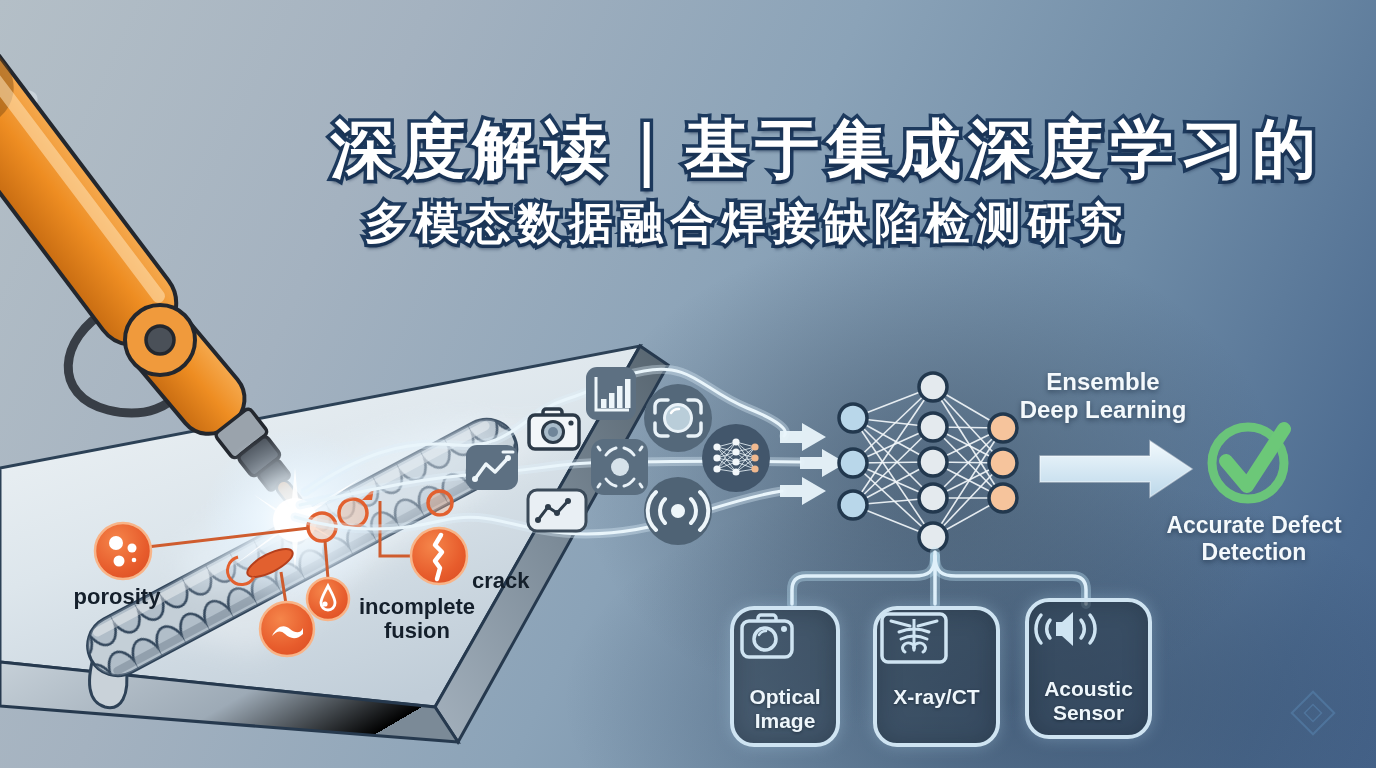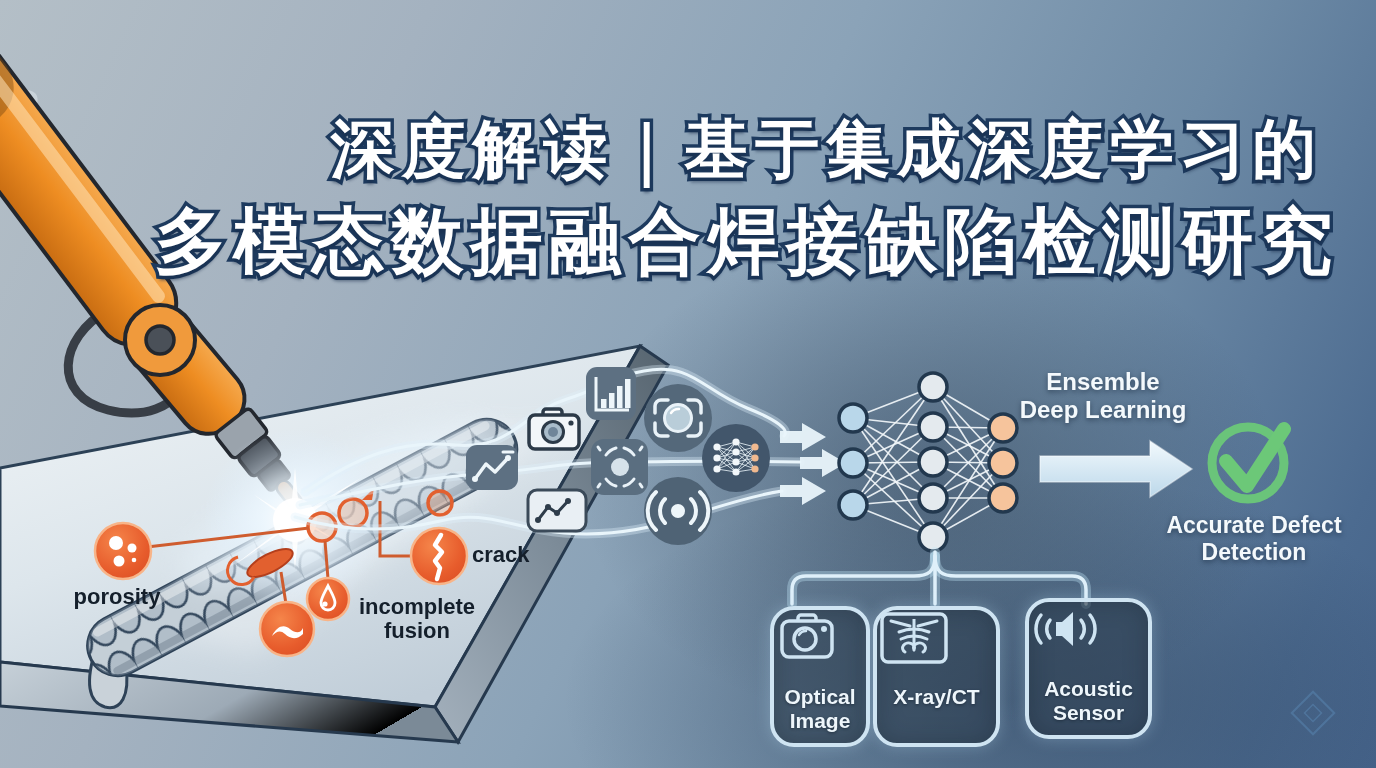--- a/index.html
+++ b/index.html
@@ -13,34 +13,34 @@
   }
   svg{position:absolute;left:0;top:0;}
   .txt{position:absolute;white-space:nowrap;}
   .title-line{
     font-weight:bold;color:#ffffff;
     -webkit-text-stroke:7px #1d3a5e;paint-order:stroke fill;
     text-shadow:0 5px 3px rgba(22,42,72,.45);
     letter-spacing:7px;transform:translateX(-50%);
   }
   #title1{left:779px;top:106px;font-size:64px;margin-left:48px;}
-  #title2{left:747px;top:194px;font-size:72px;}
+  #title2{left:747px;top:194px;font-size:44px;}
   .defect-label{font-weight:bold;color:#141f2b;font-size:22px;line-height:24px;}
   .center-x{transform:translateX(-50%);text-align:center;}
   .white-label{font-weight:bold;color:#f4f9fc;text-shadow:0 2px 5px rgba(18,34,54,.55);}
   #ensemble{left:1103px;top:368px;font-size:24px;line-height:28px;}
   #result{left:1254px;top:512px;font-size:23px;line-height:27px;}
   .modal-box{
     position:absolute;box-sizing:border-box;height:141px;
     border:4px solid #cfe4f2;border-radius:24px;
     background:rgba(42,58,74,.55);
     box-shadow:0 0 16px rgba(185,222,244,.3), inset 0 0 24px rgba(15,25,36,.3);
     display:flex;flex-direction:column;align-items:center;padding-top:12px;
   }
-  #box-optical{left:770px;top:606px;width:100px;}
+  #box-optical{left:730px;top:606px;width:110px;}
   #box-xray{left:873px;top:606px;width:127px;}
   #box-acoustic{left:1025px;top:598px;width:127px;}
   .modal-label{color:#eef6fb;font-weight:bold;font-size:21px;line-height:24px;text-align:center;margin-top:5px;text-shadow:0 1px 3px rgba(10,20,30,.5);}
   .modal-box .icon-wrap{height:58px;display:flex;align-items:center;justify-content:center;}
 </style>
 </head>
 <body>
 
 <div class="stage">
 
@@ -374,21 +374,21 @@
     <g transform="translate(1313,713) rotate(45)" opacity="0.28" stroke="#6ba6d8" fill="none">
       <rect x="-15" y="-15" width="30" height="30" stroke-width="2"></rect>
       <rect x="-6" y="-6" width="12" height="12" stroke-width="1.5"></rect>
     </g>
   </svg>
 
   <div class="txt title-line" id="title1">深度解读｜基于集成深度学习的</div>
   <div class="txt title-line" id="title2">多模态数据融合焊接缺陷检测研究</div>
 
   <div class="txt defect-label center-x" style="left:117px;top:585px;">porosity</div>
-  <div class="txt defect-label" style="left:472px;top:543px;">crack</div>
+  <div class="txt defect-label" style="left:472px;top:569px;">crack</div>
   <div class="txt defect-label center-x" style="left:417px;top:595px;">
     <div>incomplete</div>
     <div>fusion</div>
   </div>
 
   <div class="txt white-label center-x" id="ensemble">
     <div>Ensemble</div>
     <div>Deep Learning</div>
   </div>
   <div class="txt white-label center-x" id="result">

